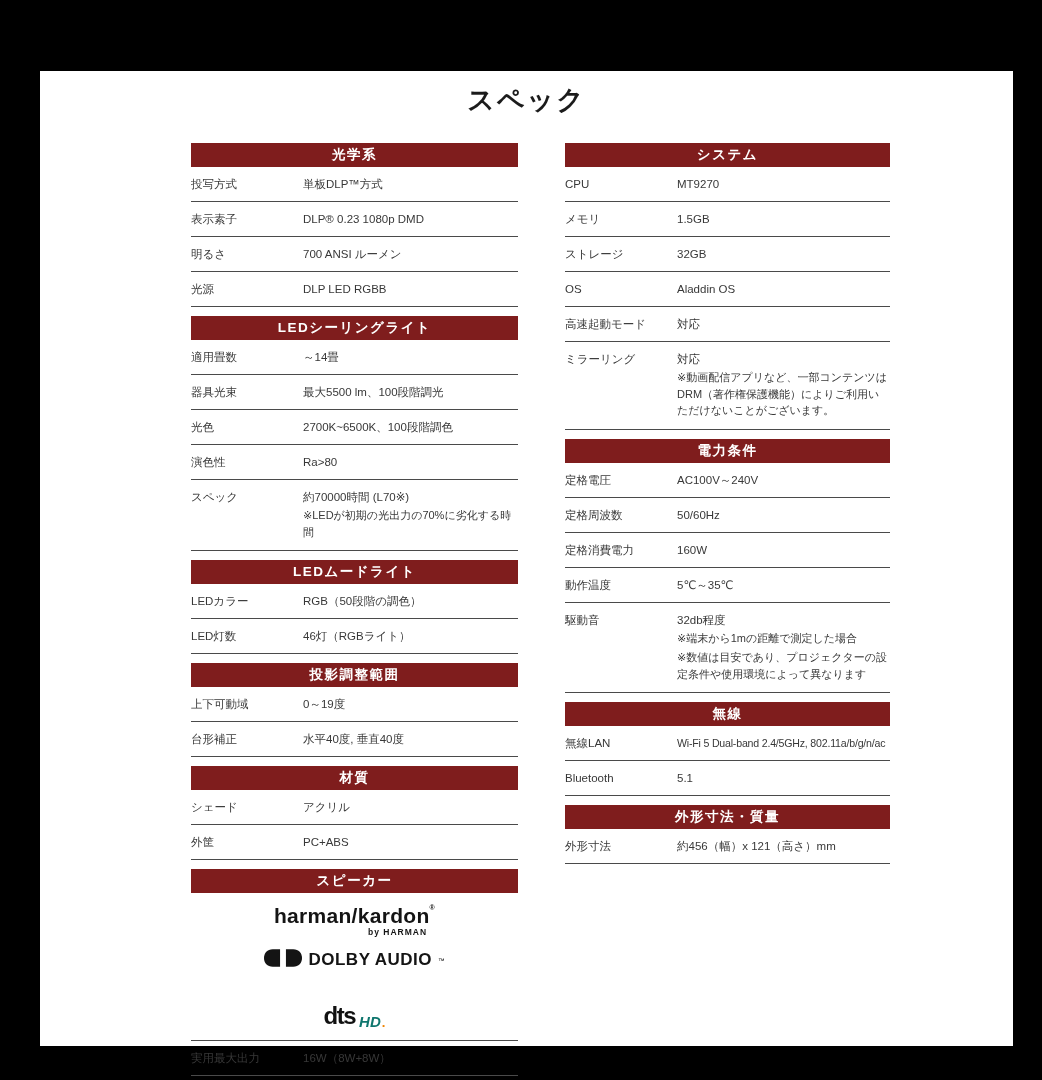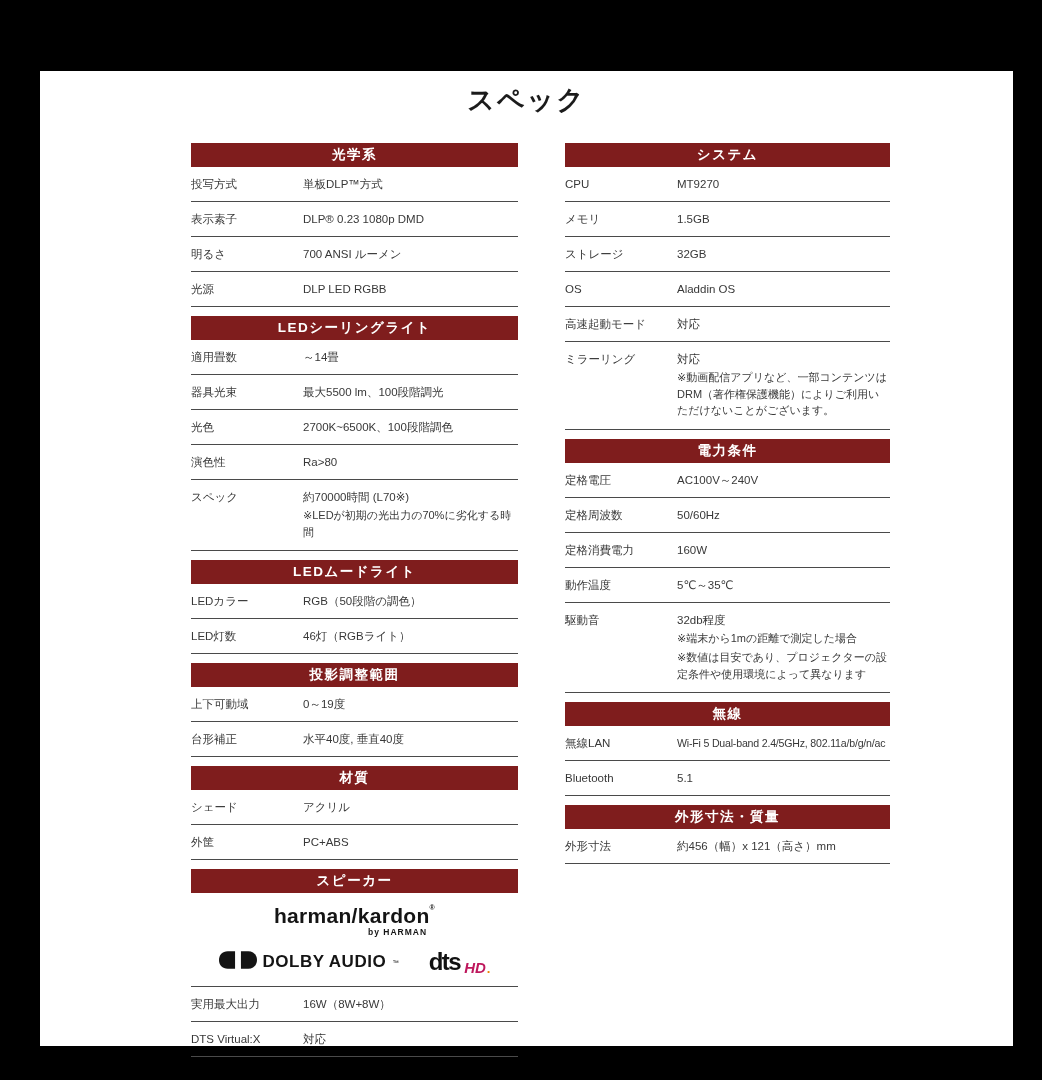--- a/index.html
+++ b/index.html
@@ -40,21 +40,21 @@
   .note { margin-top:3px; line-height:16.5px; font-size:11px; white-space:normal; }
   
   .logos {
     padding:11px 0 10px; text-align:center;
     border-bottom:1px solid #4a4a4a;
   }
   .hk { display:inline-block; }
   .hk-main { font-size:21px; font-weight:bold; color:#141414; letter-spacing:0.3px; }
   .hk-main sup { font-size:7px; vertical-align:top; }
   .hk-by { font-size:8.5px; font-weight:bold; color:#141414; text-align:right; letter-spacing:1px; margin-top:-1px; padding-right:8px; }
-  .logo-row { display:flex; align-items:center; justify-content:center; gap:30px; margin-top:9px; }
+  .logo-row { display:flex; align-items:center; justify-content:center; gap:30px; margin-top:9px;flex-direction:column; }
   .dolby { display:flex; align-items:center; gap:6px; }
   .dolby-text { font-size:17px; font-weight:bold; color:#141414; letter-spacing:0.5px; }
   .dolby sup { font-size:6.5px; vertical-align:top; color:#141414; }
   .dts { display:flex; align-items:flex-end; }
   .dts-text { font-size:24px; font-weight:800; color:#111; letter-spacing:-1.5px; }
   .dts-hd { font-size:15px; font-weight:800; font-style:italic; margin-left:4px; }
   .dts-period { font-size:13px; font-weight:800; margin-left:1px; }
 </style>
 </head>
 <body>
@@ -160,21 +160,21 @@
               <svg width="38" height="20" viewBox="0 0 52 24" aria-hidden="true">
                 <path fill="#141414" d="M22 0 L22 24 L12 24 C4.5 24 0 18.6 0 12 C0 5.4 4.5 0 12 0 Z"></path>
                 <path fill="#141414" d="M30 0 L30 24 L40 24 C47.5 24 52 18.6 52 12 C52 5.4 47.5 0 40 0 Z"></path>
               </svg>
             </span>
             <span class="dolby-text">DOLBY AUDIO</span>
               <sup>™</sup>
           </div>
           <div class="dts">
             <span class="dts-text">dts</span>
-            <span class="dts-hd" style="color:#be185d">HD</span>
+            <span class="dts-hd" style="color:#0f766e">HD</span>
             <span class="dts-period" style="color:#ee8300">.</span>
           </div>
         </div>
       </div>
       <div class="row">
         <span class="lbl">実用最大出力</span>
         <span class="val"><span class="val-main">16W（8W+8W）</span></span>
       </div>
       <div class="row">
         <span class="lbl">DTS Virtual:X</span>

